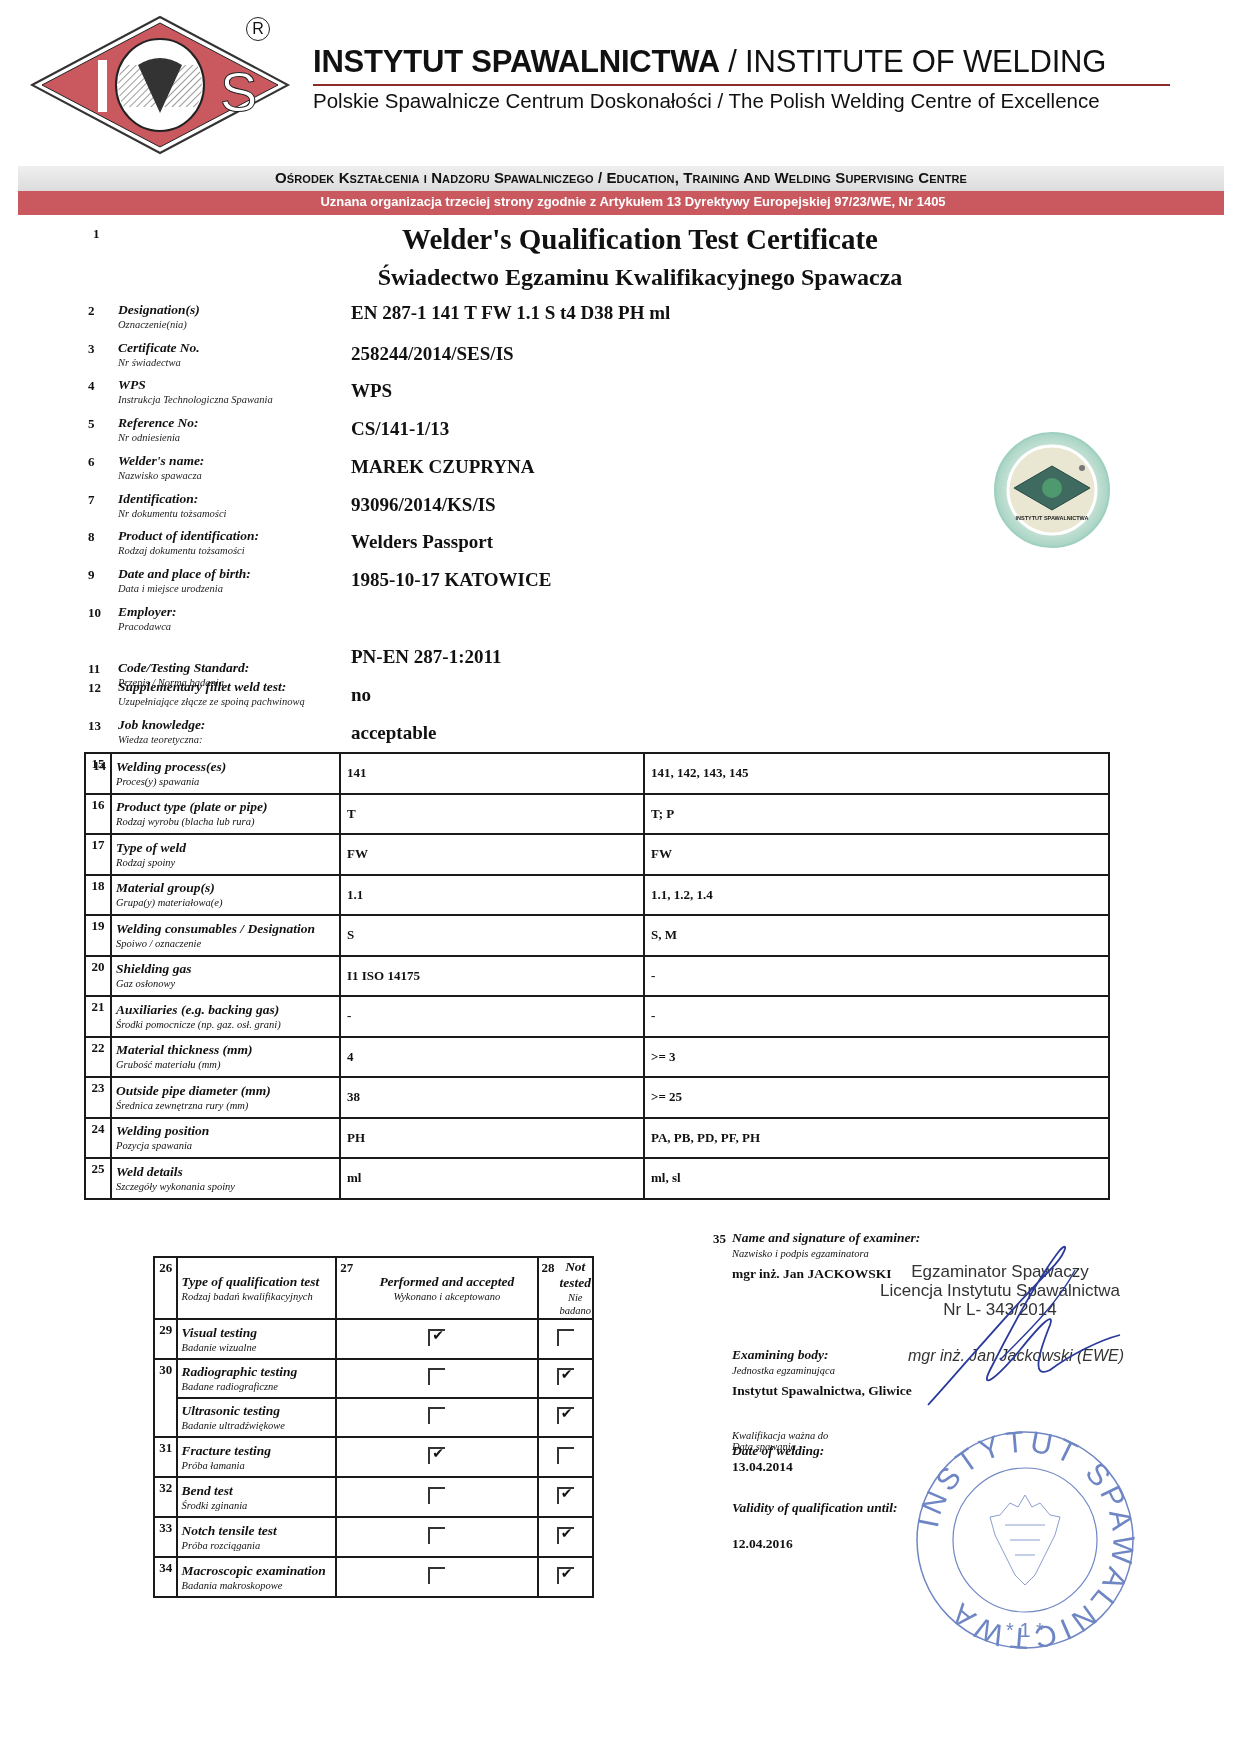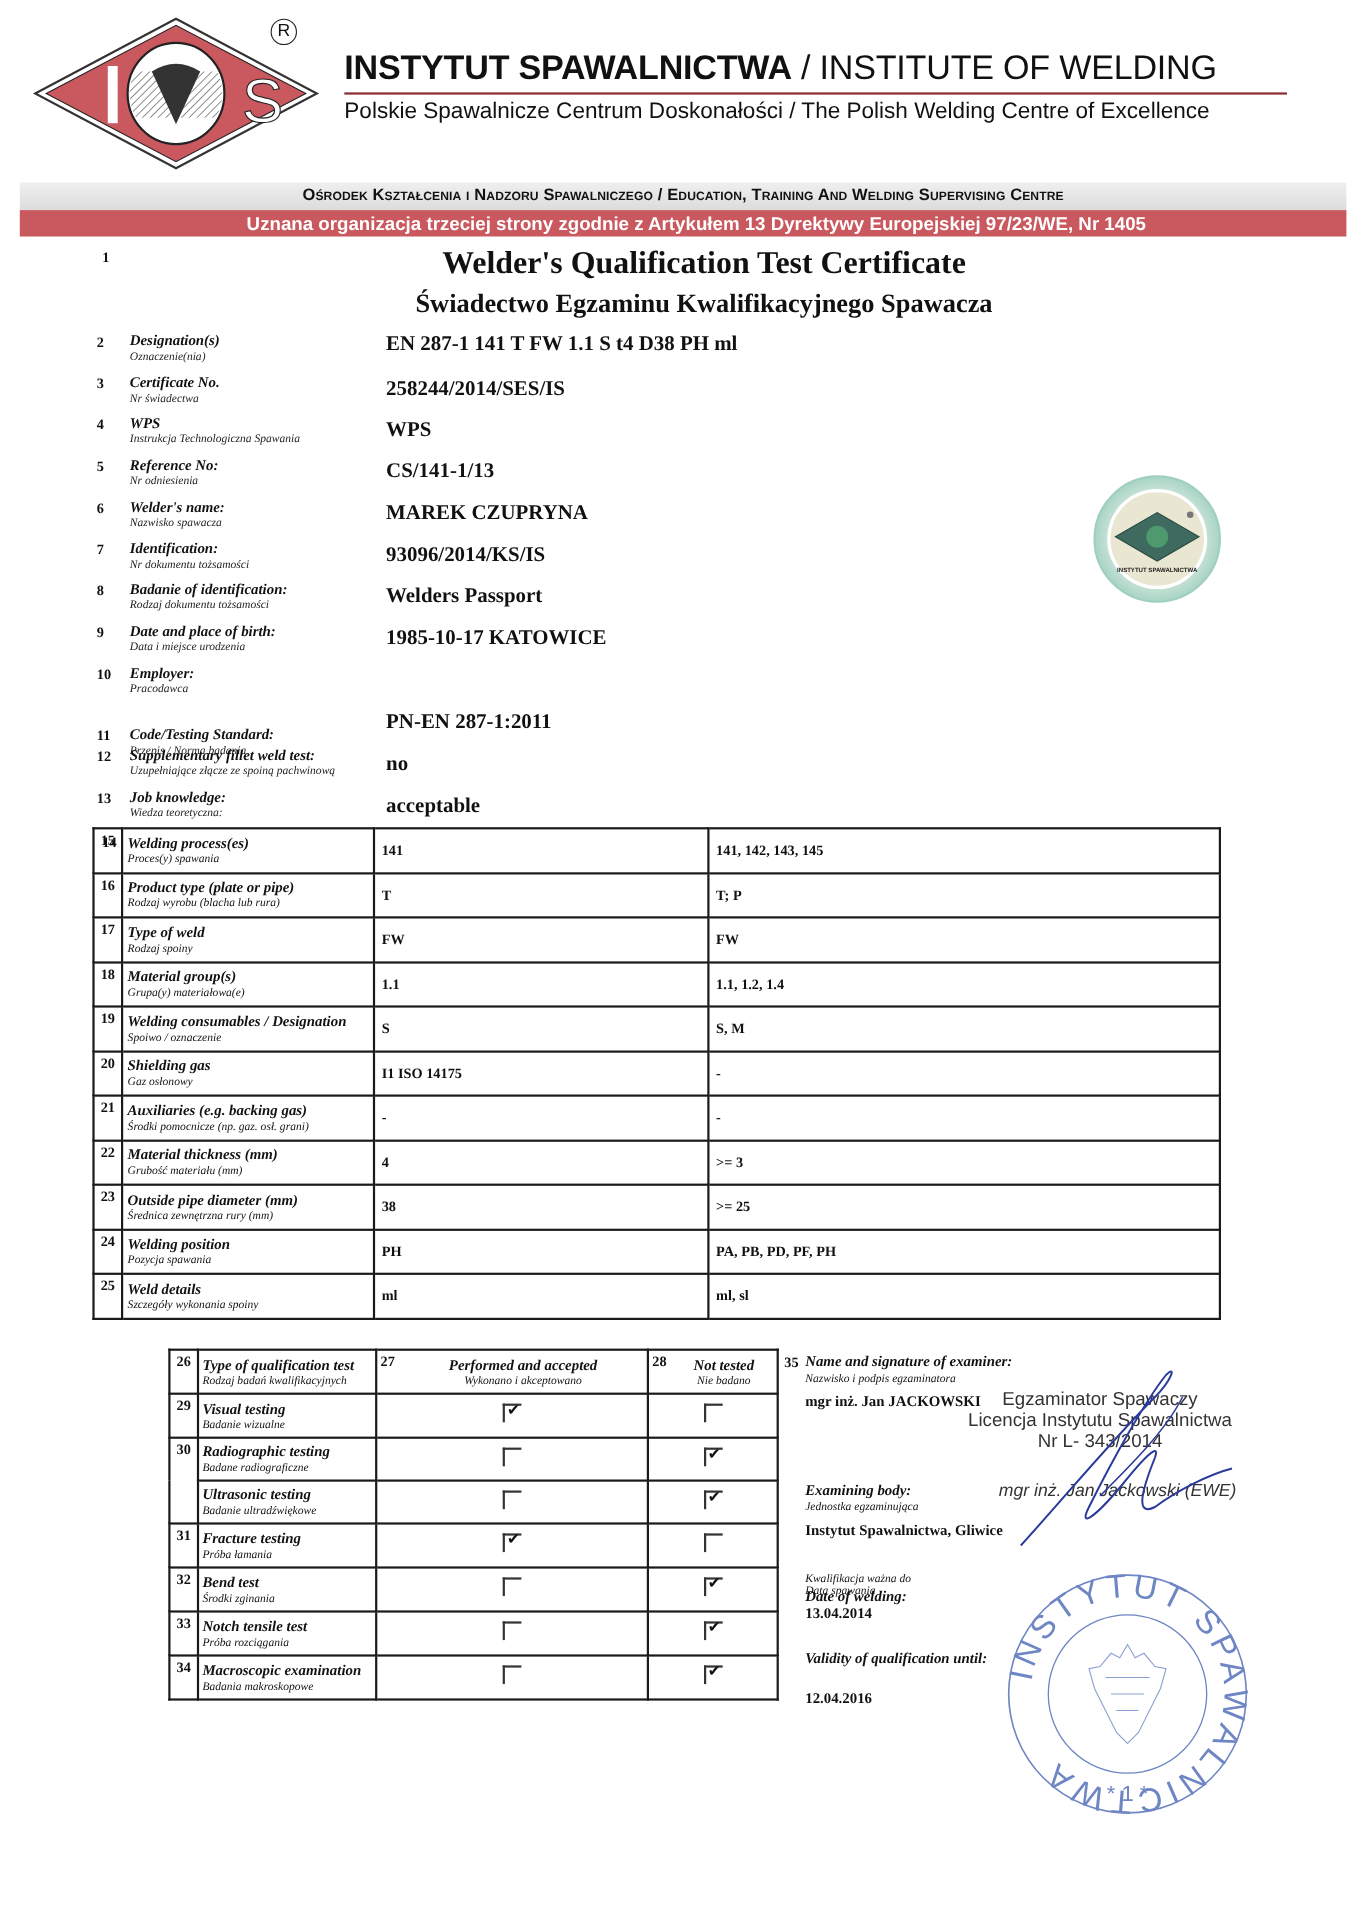--- a/index.html
+++ b/index.html
@@ -9,21 +9,21 @@
   
   .logo { left:30px; top:15px; width:262px; height:140px; }
   .reg { left:246px; top:17px; font-family:"Liberation Sans", sans-serif; font-size:16px; width:22px; height:22px; border:1.5px solid #222; border-radius:50%; text-align:center; line-height:21px; }
   .inst-title { left:313px; top:44px; font-family:"Liberation Sans", sans-serif; font-size:31px; letter-spacing:-0.2px; white-space:nowrap; }
   .inst-title b { font-weight:bold; }
   .inst-rule { left:313px; top:84px; width:857px; height:2px; background:#8c2b2b; }
   .inst-sub { left:313px; top:89px; font-family:"Liberation Sans", sans-serif; font-size:20.5px; white-space:nowrap; }
   .band-grey { left:18px; top:166px; width:1206px; height:25px; background:linear-gradient(#efefef,#dcdcdc); }
   .band-grey-text { left:18px; top:169px; width:1206px; text-align:center; font-family:"Liberation Sans", sans-serif; font-weight:bold; font-size:15px; font-variant:small-caps; letter-spacing:0.1px; }
   .band-red { left:18px; top:191px; width:1206px; height:24px; background:#c9595f; }
-  .band-red-text { left:18px; top:194px; width:1206px; text-align:center; font-family:"Liberation Sans", sans-serif; font-weight:bold; font-size:17px; color:#fff; padding-left:24px; box-sizing:border-box; }
+  .band-red-text { left:18px; top:194px; width:1206px; text-align:center; font-family:"Liberation Sans", sans-serif; font-weight:bold; font-size:13px; color:#fff; padding-left:24px; box-sizing:border-box; }
 
   
   .num { font-family:"Liberation Serif", serif; font-weight:bold; font-size:13px; }
   .t1 { left:0; top:223px; width:1240px; text-align:center; font-weight:bold; font-size:29px; padding-left:40px; box-sizing:border-box; }
   .t2 { left:0; top:264px; width:1240px; text-align:center; font-weight:bold; font-size:24px; padding-left:40px; box-sizing:border-box; }
 
   
   .field { left:88px; width:260px; height:36px; }
   .field .n { position:absolute; left:0; top:0; width:30px; }
   .field .en { position:absolute; left:30px; top:-1px; font-weight:bold; font-style:italic; font-size:13.5px; white-space:nowrap; }
@@ -44,21 +44,21 @@
   .main .lab { width:222px; padding-left:4px; }
   .main .lab .en { font-weight:bold; font-style:italic; font-size:13.5px; white-space:nowrap; display:block; line-height:16px; }
   .main .lab .pl { font-style:italic; font-size:10.5px; white-space:nowrap; display:block; line-height:13px; }
   .main .tp { width:295px; font-weight:bold; font-size:13px; padding-left:6px; }
   .main .rq { font-weight:bold; font-size:13px; padding-left:6px; }
   .main .colh { text-align:center; }
   .main .colh .en { font-weight:bold; font-style:italic; font-size:13.5px; display:block; line-height:16px; }
   .main .colh .pl { font-style:italic; font-size:10.5px; display:block; line-height:13px; }
 
   
-  .tests { position:absolute; left:153px; top:1226px; width:555px; }
+  .tests { position:absolute; left:153px; top:1256px; width:441px; }
   .tests td { border:2px solid #1a1a1a; height:35px; vertical-align:middle; }
   .tests .rn { width:22px; font-weight:bold; font-size:13px; text-align:center; vertical-align:top; padding-top:2px; }
   .tests .lab { width:156px; padding-left:3px; }
   .tests .lab .en { font-weight:bold; font-style:italic; font-size:13.5px; white-space:nowrap; display:block; line-height:16px; }
   .tests .lab .pl { font-style:italic; font-size:10.5px; white-space:nowrap; display:block; line-height:13px; }
   .tests .chk { text-align:center; }
   .tests .hcell { position:relative; }
   .tests .hcell .hn { position:absolute; left:3px; top:2px; font-weight:bold; font-size:13px; }
   .tests .hcell .hb { display:block; text-align:center; padding-left:20px; }
   .tests .hcell .en { font-weight:bold; font-style:italic; font-size:13.5px; display:block; line-height:16px; }
@@ -142,21 +142,21 @@
     </div>
     <div class="abs val" style="top: 455.8px;">MAREK CZUPRYNA</div>
     <div class="abs field" style="top: 491.5px;">
       <span class="n num">7</span>
       <span class="en">Identification:</span>
       <span class="pl">Nr dokumentu tożsamości</span>
     </div>
     <div class="abs val" style="top: 493.5px;">93096/2014/KS/IS</div>
     <div class="abs field" style="top: 529.2px;">
       <span class="n num">8</span>
-      <span class="en">Badanie of identification:</span>
+      <span class="en">Product of identification:</span>
       <span class="pl">Rodzaj dokumentu tożsamości</span>
     </div>
     <div class="abs val" style="top: 531.2px;">Welders Passport</div>
     <div class="abs field" style="top: 566.9px;">
       <span class="n num">9</span>
       <span class="en">Date and place of birth:</span>
       <span class="pl">Data i miejsce urodzenia</span>
     </div>
     <div class="abs val" style="top: 568.9px;">1985-10-17 KATOWICE</div>
     <div class="abs field" style="top: 604.6px;">

